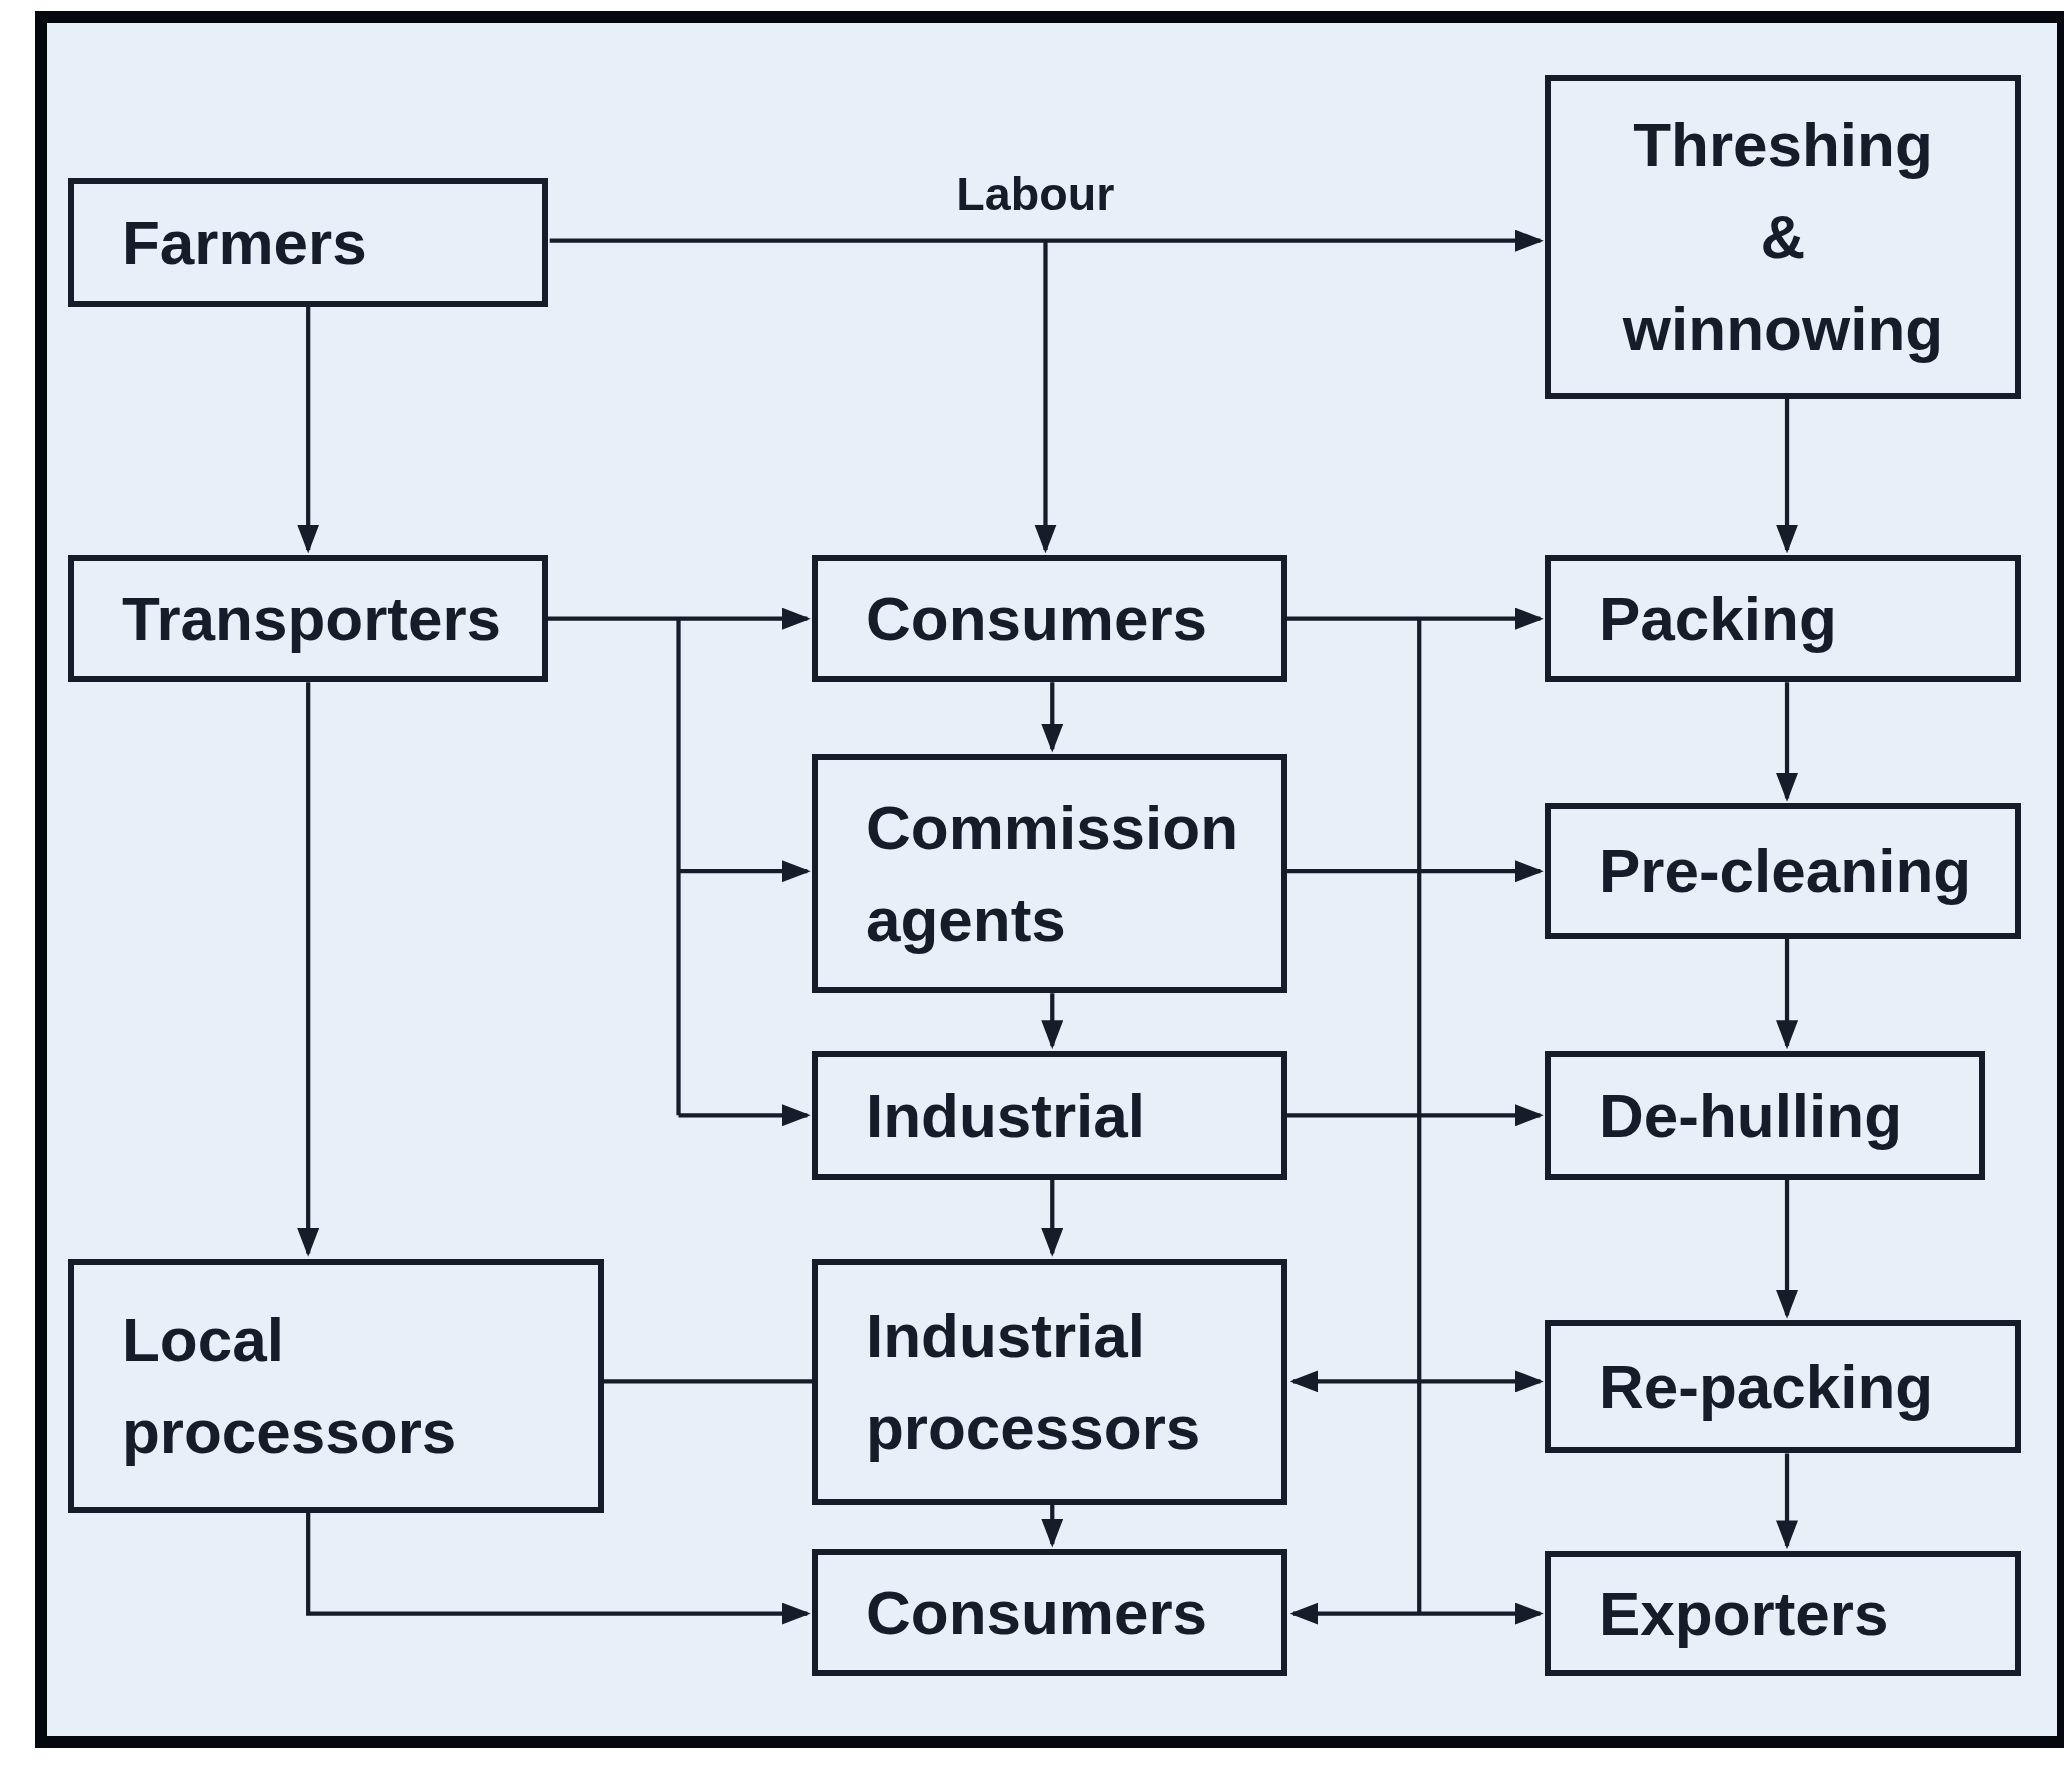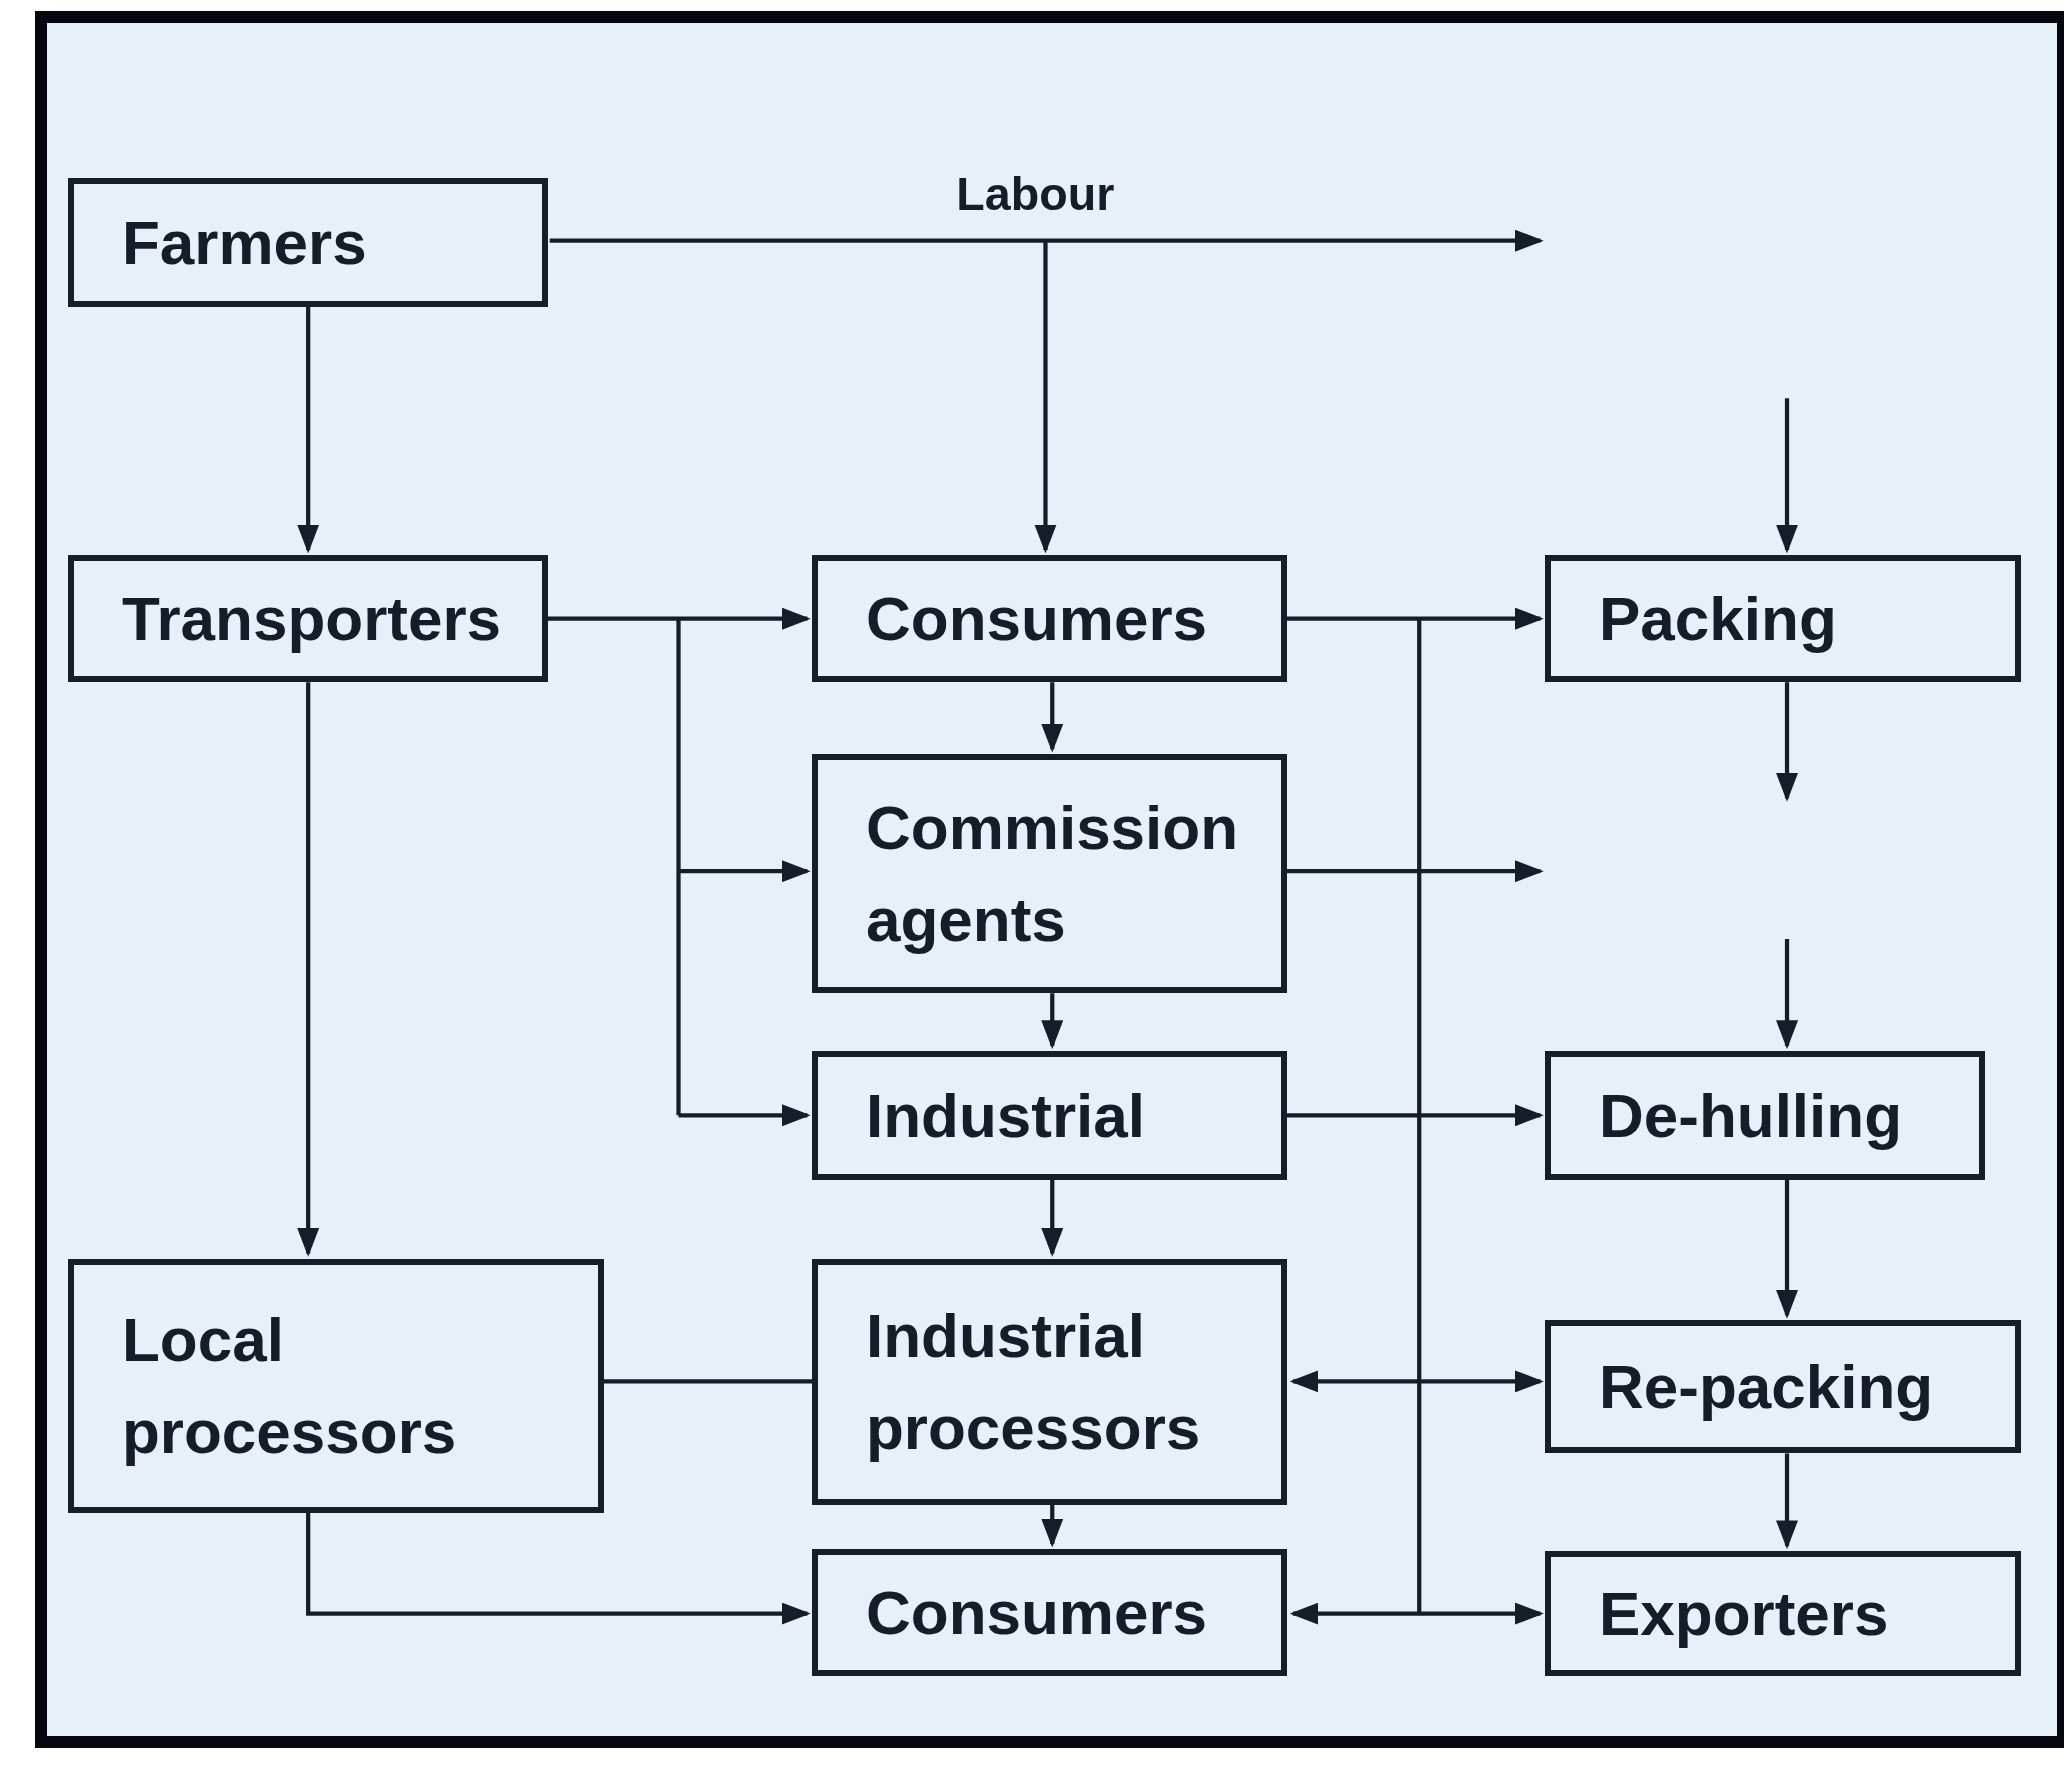--- a/index.html
+++ b/index.html
@@ -110,38 +110,46 @@
     <line class="edge" x1="1646" y1="730" x2="1646" y2="1904"></line>
 
     <line class="edge" x1="1497" y1="1630" x2="1789" y2="1630" marker-start="url(#arr)" marker-end="url(#arr)"></line>
     <line class="edge" x1="1497" y1="1904" x2="1789" y2="1904" marker-start="url(#arr)" marker-end="url(#arr)"></line>
   </svg>
 
   <div class="node left" style="left:44px;top:178px;width:480px;height:129px">
     <span class="node-label">Farmers</span>
   </div>
 
+  <div class="node center" style="left:1521px;top:75px;width:476px;height:324px">
+    <span class="node-label">Threshing
+&amp;
+winnowing</span>
+  </div>
 
   <div class="node left" style="left:44px;top:555px;width:480px;height:127px">
     <span class="node-label">Transporters</span>
   </div>
 
   <div class="node left" style="left:788px;top:555px;width:475px;height:127px">
     <span class="node-label">Consumers</span>
   </div>
 
   <div class="node left" style="left:1521px;top:555px;width:476px;height:127px">
     <span class="node-label">Packing</span>
   </div>
 
   <div class="node left" style="left:788px;top:754px;width:475px;height:239px">
     <span class="node-label">Commission
 agents</span>
   </div>
 
+  <div class="node left" style="left:1521px;top:803px;width:476px;height:136px">
+    <span class="node-label">Pre-cleaning</span>
+  </div>
 
   <div class="node left" style="left:788px;top:1051px;width:475px;height:129px">
     <span class="node-label">Industrial</span>
   </div>
 
   <div class="node left" style="left:1521px;top:1051px;width:440px;height:129px">
     <span class="node-label">De-hulling</span>
   </div>
 
   <div class="node left" style="left:44px;top:1259px;width:536px;height:254px">

